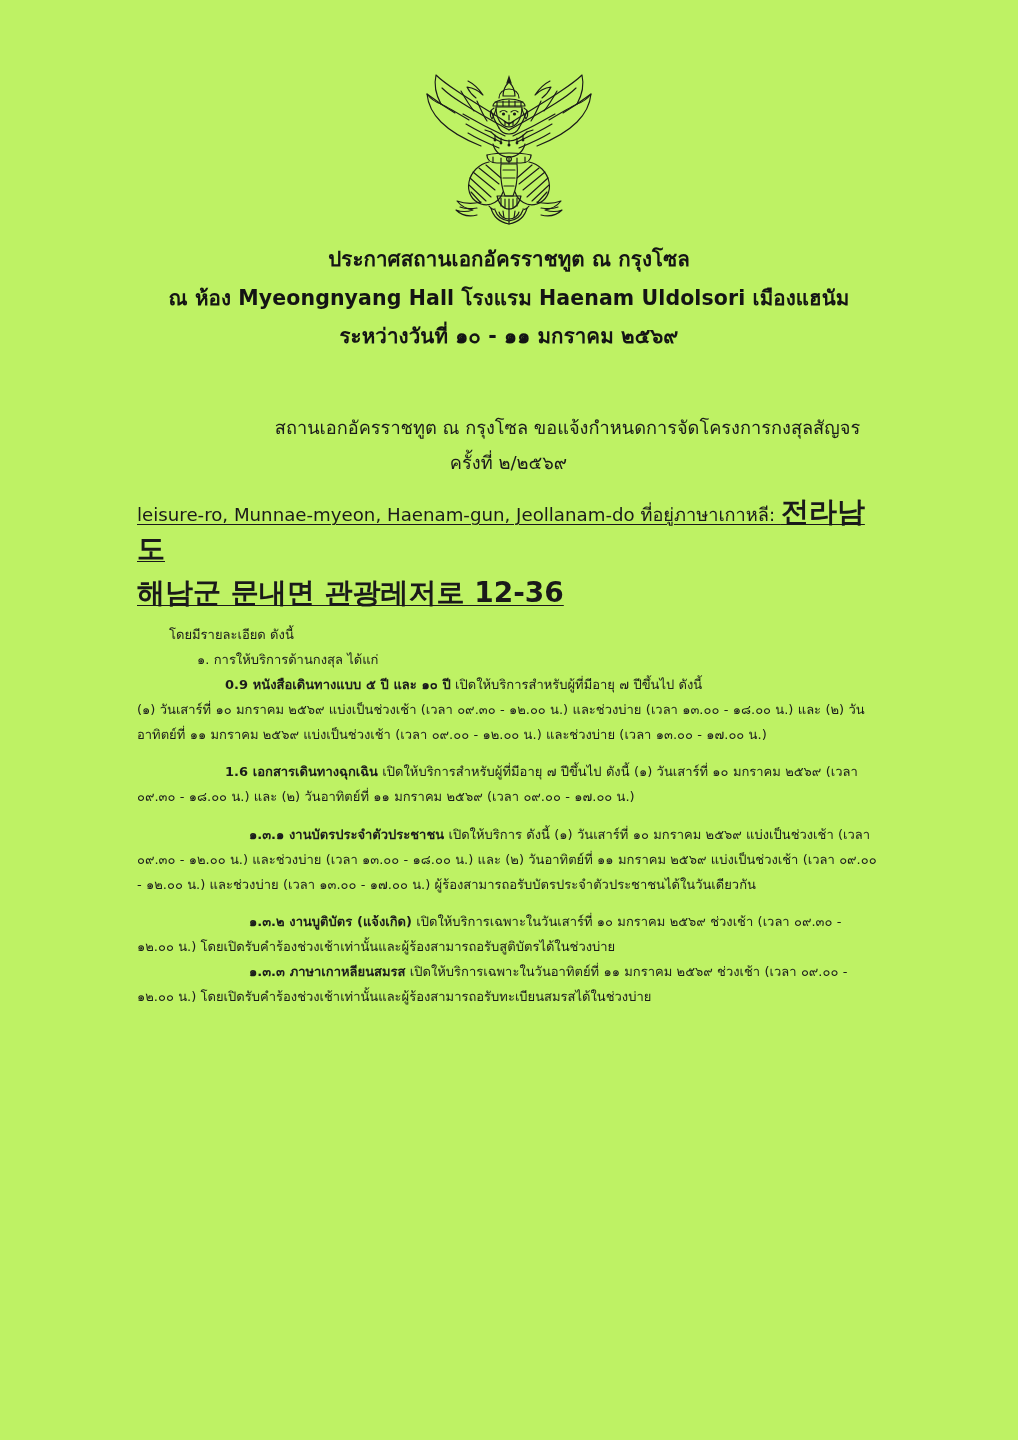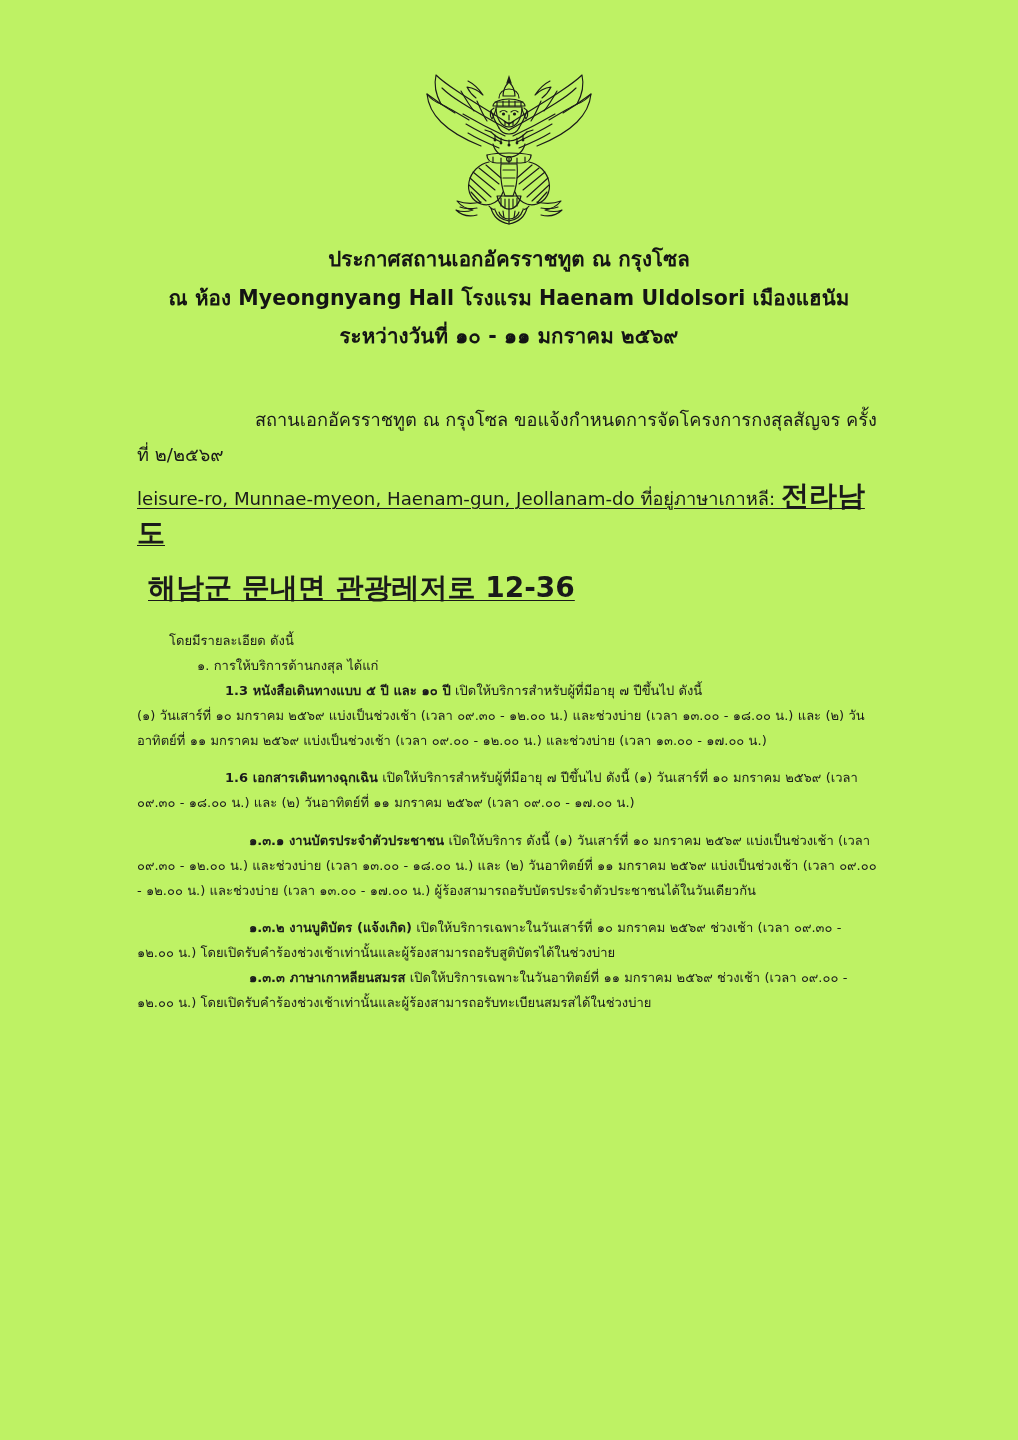--- a/index.html
+++ b/index.html
@@ -80,32 +80,33 @@
     text-decoration: underline;
     text-underline-offset: 3px;
     text-decoration-thickness: 1.3px;
   }
   .kor-lg {
     font-size: 28px;
     font-weight: 600;
     line-height: 1.35;
   }
   .addr-para {
-    margin: 0;
+    margin: 8px;
     font-size: 18.2px;
     line-height: 1.95;
+    text-align: center;
   }
   .addr-line2 {
     margin: 0;
     font-size: 18.2px;
     line-height: 1.2;
     padding-top: 4px;
   }
   .kor-line {
-    margin: 11px;
+    margin: 0;
     padding-top: 6px;
     line-height: 1.25;
   }
   .sep-gap { height: 10px; }
   .gap-sm { height: 12px; }
 </style>
 </head>
 <body>
 
 <div class="page">
@@ -221,21 +222,21 @@
     <p class="kor-line">
       <span class="addr-underline kor-lg">해남군 문내면 관광레저로 12-36</span>
     </p>
 
     <div class="sep-gap"></div>
 
     <p class="para ind-sec">โดยมีรายละเอียด ดังนี้</p>
 
     <p class="para ind-sub">๑. การให้บริการด้านกงสุล ได้แก่</p>
 
-    <p class="para ind-sub2"><b>1.3 หนังสือเดินทางแบบ ๕ ปี และ ๑๐ ปี</b><span> เปิดให้บริการสำหรับผู้ที่มีอายุ ๗ ปีขึ้นไป ดังนี้</span></p>
+    <p class="para ind-sub2"><b>0.9 หนังสือเดินทางแบบ ๕ ปี และ ๑๐ ปี</b><span> เปิดให้บริการสำหรับผู้ที่มีอายุ ๗ ปีขึ้นไป ดังนี้</span></p>
     <p class="para ind-1">(๑) วันเสาร์ที่ ๑๐ มกราคม ๒๕๖๙ แบ่งเป็นช่วงเช้า (เวลา ๐๙.๓๐ - ๑๒.๐๐ น.) และช่วงบ่าย (เวลา ๑๓.๐๐ - ๑๘.๐๐ น.) และ (๒) วันอาทิตย์ที่ ๑๑ มกราคม ๒๕๖๙ แบ่งเป็นช่วงเช้า (เวลา ๐๙.๐๐ - ๑๒.๐๐ น.) และช่วงบ่าย (เวลา ๑๓.๐๐ - ๑๗.๐๐ น.)</p>
 
     <div class="gap-sm"></div>
 
     <p class="para ind-sub2"><b>1.6 เอกสารเดินทางฉุกเฉิน</b><span> เปิดให้บริการสำหรับผู้ที่มีอายุ ๗ ปีขึ้นไป ดังนี้ (๑) วันเสาร์ที่ ๑๐ มกราคม ๒๕๖๙ (เวลา ๐๙.๓๐ - ๑๘.๐๐ น.) และ (๒) วันอาทิตย์ที่ ๑๑ มกราคม ๒๕๖๙ (เวลา ๐๙.๐๐ - ๑๗.๐๐ น.)</span></p>
 
     <div class="gap-sm"></div>
 
 
     <p class="para ind-sub3"><b>๑.๓.๑ งานบัตรประจำตัวประชาชน</b><span> เปิดให้บริการ ดังนี้ (๑) วันเสาร์ที่ ๑๐ มกราคม ๒๕๖๙ แบ่งเป็นช่วงเช้า (เวลา ๐๙.๓๐ - ๑๒.๐๐ น.) และช่วงบ่าย (เวลา ๑๓.๐๐ - ๑๘.๐๐ น.) และ (๒) วันอาทิตย์ที่ ๑๑ มกราคม ๒๕๖๙ แบ่งเป็นช่วงเช้า (เวลา ๐๙.๐๐ - ๑๒.๐๐ น.) และช่วงบ่าย (เวลา ๑๓.๐๐ - ๑๗.๐๐ น.) ผู้ร้องสามารถอรับบัตรประจำตัวประชาชนได้ในวันเดียวกัน</span></p>

